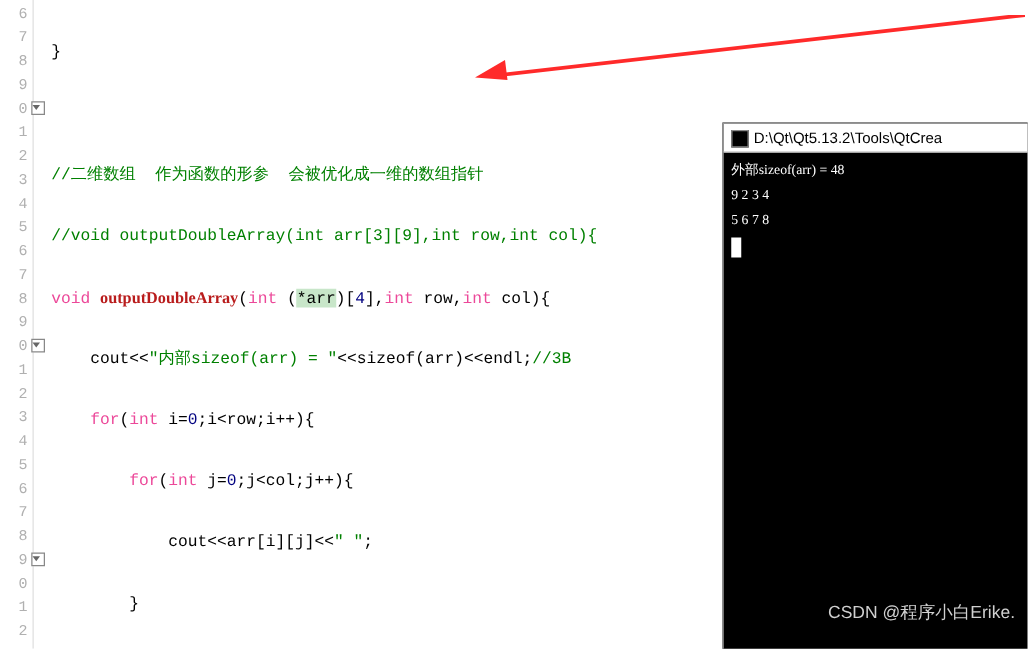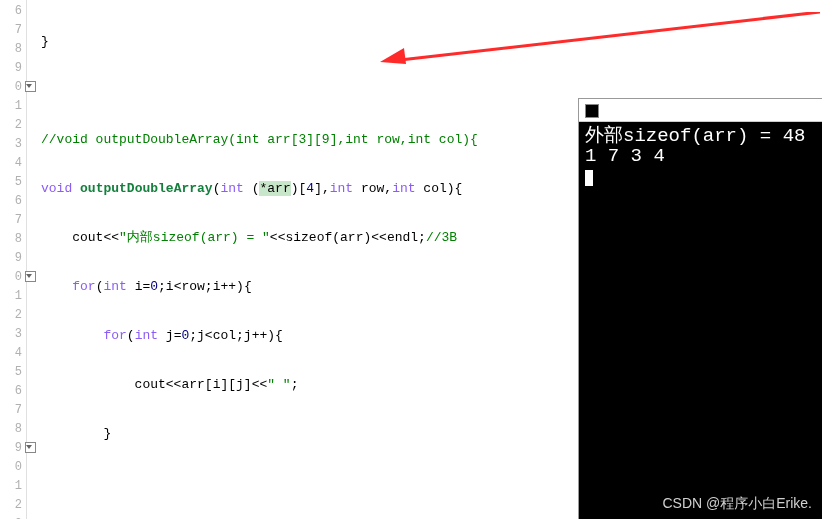--- a/index.html
+++ b/index.html
@@ -59,22 +59,22 @@
     flex: 1;
     padding-left: 14px;
     padding-top: 2px;
     white-space: pre;
   }
   .line {
     height: 19px;
     line-height: 19px;
     position: relative;
   }
-  .kw { color: #8b5cf6; }
-  .fn { color: #15803d; font-weight: bold; }
+  .kw { color: #ec4899; }
+  .fn { color: #b91c1c; font-weight: bold; font-family: Liberation Serif, serif; }
   .cm { color: #008000; }
   .str { color: #008000; }
   .num { color: #000080; }
   .hl { background: #c8e6c9; }
   .arrow {
     position: absolute;
     top: 12px;
     left: 380px;
     width: 440px;
     height: 60px;
@@ -106,37 +106,37 @@
     display: inline-block;
     width: 12px;
     height: 12px;
     background: #000;
     border: 1px solid #888;
     margin-right: 4px;
     vertical-align: middle;
   }
   .console-body {
     color: #fff;
-    font-family: Liberation Mono, monospace;
-    font-size: 19px;
+    font-family: Liberation Serif, serif;
+    font-size: 11px;
     padding: 4px 6px;
     line-height: 20px;
     white-space: pre;
   }
   .cursor-blink {
     display: inline-block;
     width: 8px;
     height: 16px;
     background: #fff;
     vertical-align: bottom;
   }
   .watermark {
     position: absolute;
     right: 10px;
-    bottom: 6px;
+    bottom: 20px;
     color: #d0d0d0;
     font-size: 14px;
     font-family: Arial, sans-serif;
   }
 </style>
 </head>
 <body>
 
 <div class="editor">
   <div class="gutter">
@@ -165,20 +165,21 @@
     <div class="gl">8</div>
     <div class="gl"><span>9</span><span class="fold"></span></div>
     <div class="gl">0</div>
     <div class="gl">1</div>
     <div class="gl">2</div>
     <div class="gl">3</div>
   </div>
   <div class="code">
     <div class="line">}</div>
     <div class="line"></div>
+    <div class="line cm">//二维数组  作为函数的形参  会被优化成一维的数组指针</div>
     <div class="line cm">//void outputDoubleArray(int arr[3][9],int row,int col){</div>
     <div class="line"><span class="kw">void</span> <span class="fn">outputDoubleArray</span><span>(</span><span class="kw">int</span> (<span class="hl">*arr</span>)[<span class="num">4</span>],<span class="kw">int</span> row,<span class="kw">int</span> col){</div>
     <div class="line">    <span>cout&lt;&lt;</span><span class="str">"内部sizeof(arr) = "</span><span>&lt;&lt;sizeof(arr)&lt;&lt;endl;</span><span class="cm">//3B</span></div>
     <div class="line">    <span class="kw">for</span>(<span class="kw">int</span> i=<span class="num">0</span>;i&lt;row;i++){</div>
     <div class="line">        <span class="kw">for</span>(<span class="kw">int</span> j=<span class="num">0</span>;j&lt;col;j++){</div>
     <div class="line">            cout&lt;&lt;arr[i][j]&lt;&lt;<span class="str">" "</span>;</div>
     <div class="line">        }</div>
     
     
     
@@ -199,18 +200,18 @@
   </div>
 </div>
 
 <svg class="arrow" viewBox="0 0 440 60">
   <path d="M 440 0 L 20 48" stroke="#ff2a2a" stroke-width="3" fill="none"></path>
   <polygon points="0,50 24,36 26,52" fill="#ff2a2a"></polygon>
 </svg>
 
 <div class="console-window">
   <div class="console-title">
-    <span class="console-icon"></span>
+    <span class="console-icon"></span><span>D:\Qt\Qt5.13.2\Tools\QtCrea</span>
   </div>
-  <div class="console-body"><div>外部sizeof(arr) = 48</div><div>1 7 3 4</div><span class="cursor-blink"></span></div>
+  <div class="console-body"><div>外部sizeof(arr) = 48</div><div>9 2 3 4</div><div>5 6 7 8</div><span class="cursor-blink"></span></div>
 </div>
 
 <div class="watermark">CSDN @程序小白Erike.</div>
 
 </body></html>

